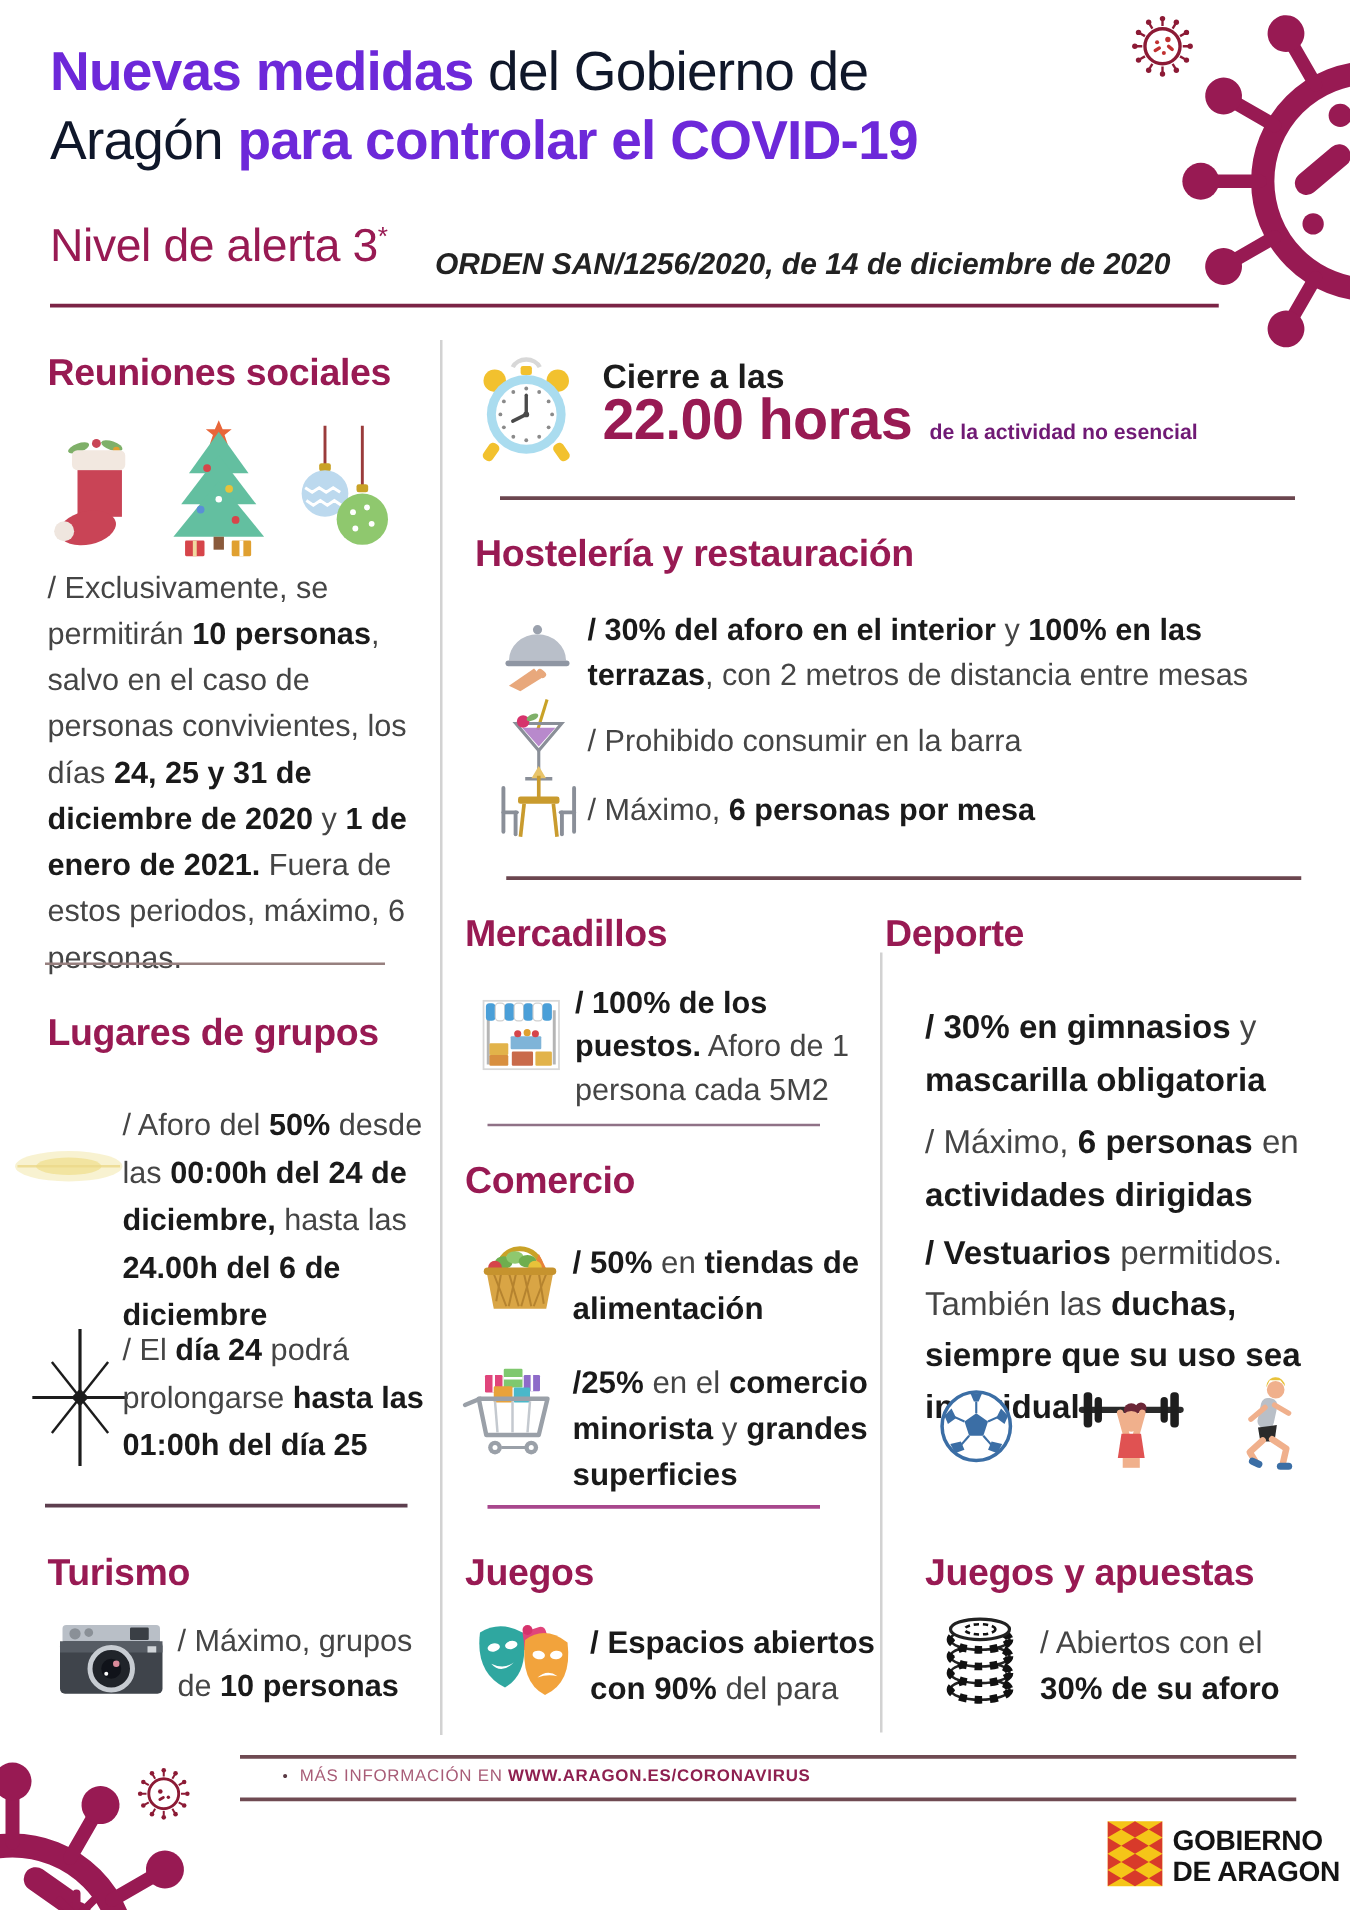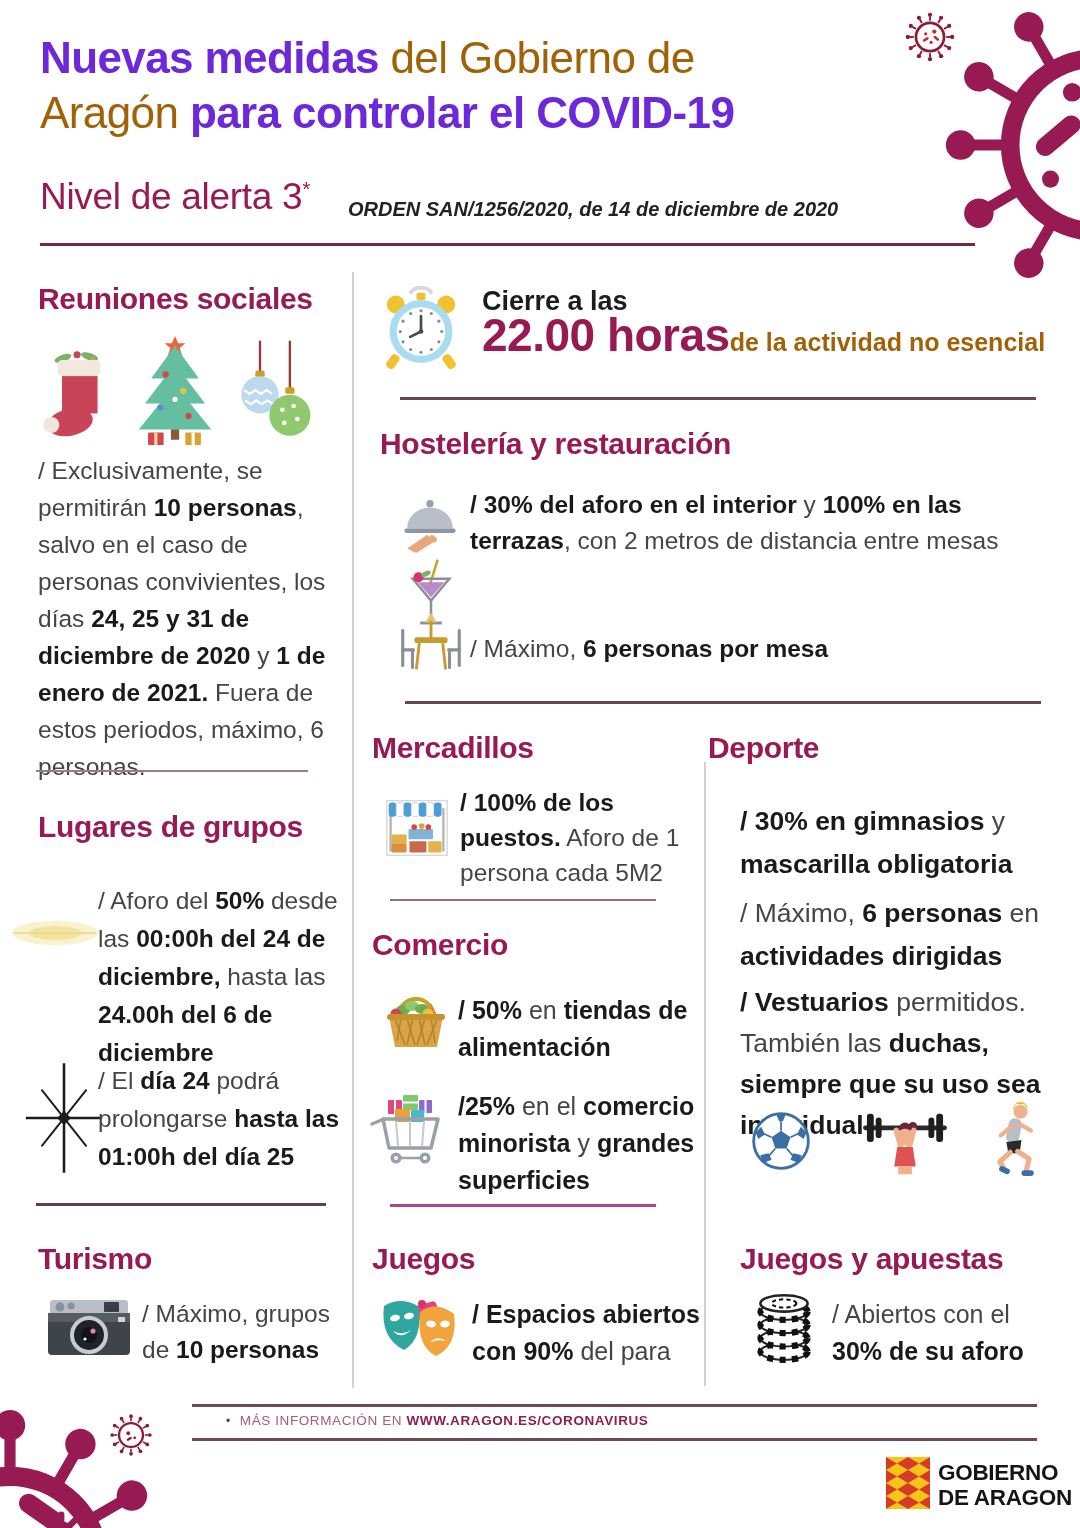--- a/index.html
+++ b/index.html
@@ -9,28 +9,28 @@
   
   .h2{font-size:30px;font-weight:800;color:#981a53;letter-spacing:-0.3px;}
   
   .body{font-size:24.5px;line-height:37px;color:#454545;font-weight:400;}
   .body b{font-weight:700;color:#1a1a1a;}
   .body-lg{font-size:26.5px;line-height:43px;color:#454545;}
   .body-lg b{font-weight:700;color:#1a1a1a;}
   
   .title{font-size:44px;line-height:55px;letter-spacing:-0.6px;}
   .title .acc{color:#6d28d9;font-weight:800;}
-  .title .blk{color:#a16207;font-weight:500;}
+  .title .blk{color:#0f172a;font-weight:500;}
   .alert{font-size:37px;color:#981a53;font-weight:400;letter-spacing:-0.3px;}
   .alert sup{font-size:21px;}
-  .order{font-size:20px;font-style:italic;font-weight:600;color:#222222;}
+  .order{font-size:24px;font-style:italic;font-weight:600;color:#222222;}
   
   .cierre-prefix{font-size:27px;font-weight:700;color:#1c1c1c;}
   .cierre-time{font-size:46px;font-weight:800;color:#981a53;letter-spacing:-0.5px;}
-  .cierre-suffix{font-size:25px;font-weight:700;color:#a16207;margin-left:0;}
+  .cierre-suffix{font-size:17px;font-weight:700;color:#701a75;margin-left:14px;}
   .baseline-row{display:flex;align-items:baseline;white-space:nowrap;}
   
   .vline{width:2px;background:#d2d2d2;}
   .hline{height:2px;}
   
   .footer-text{font-size:13.5px;letter-spacing:0.6px;color:#a85c77;font-weight:500;white-space:nowrap;}
   .footer-text .bullet{color:#5a3a44;margin-right:9px;font-size:12px;}
   .footer-text .url{font-weight:700;color:#8e2050;}
   .logo-text{font-size:22.5px;font-weight:800;line-height:25px;color:#141414;letter-spacing:-0.3px;}
   .icon svg{display:block;width:100%;height:100%;}
@@ -338,20 +338,21 @@
     <svg viewBox="0 0 60 90">
       <line x1="38" y1="5" x2="29" y2="34" stroke="#c9a227" stroke-width="3"></line>
       <polygon points="14,32 46,32 30,50" fill="#b07cc6" opacity="0.9"></polygon>
       <polygon points="8,28 52,28 30,54" fill="none" stroke="#8a8f98" stroke-width="3"></polygon>
       <circle cx="15" cy="26" r="6" fill="#d6336c"></circle>
       <ellipse cx="24" cy="22" rx="6" ry="3" fill="#7fb069" transform="rotate(-25 24 22)"></ellipse>
       <line x1="30" y1="54" x2="30" y2="79" stroke="#8a8f98" stroke-width="3"></line>
       <line x1="17" y1="81" x2="43" y2="81" stroke="#8a8f98" stroke-width="3.5"></line>
     </svg>
   </div>
+  <div class="abs body" style="left:470px;top:575px;width:520px;"><span>/ Prohibido consumir en la barra</span></div>
 
   <div class="abs icon" style="left:392px;top:610px;width:78px;height:70px;">
     <svg viewBox="0 0 80 70">
       <polygon points="34,12 46,12 40,2" fill="#e8c46a"></polygon>
       <line x1="40" y1="10" x2="40" y2="28" stroke="#c99b2e" stroke-width="3"></line>
       <rect x="23" y="27" width="34" height="6" rx="2" fill="#c99b2e"></rect>
       <line x1="28" y1="33" x2="25" y2="60" stroke="#c99b2e" stroke-width="3"></line>
       <line x1="52" y1="33" x2="55" y2="60" stroke="#c99b2e" stroke-width="3"></line>
       <g stroke="#8a8f98" stroke-width="3.2" fill="none" stroke-linecap="round">
         <line x1="11" y1="20" x2="11" y2="56"></line>

